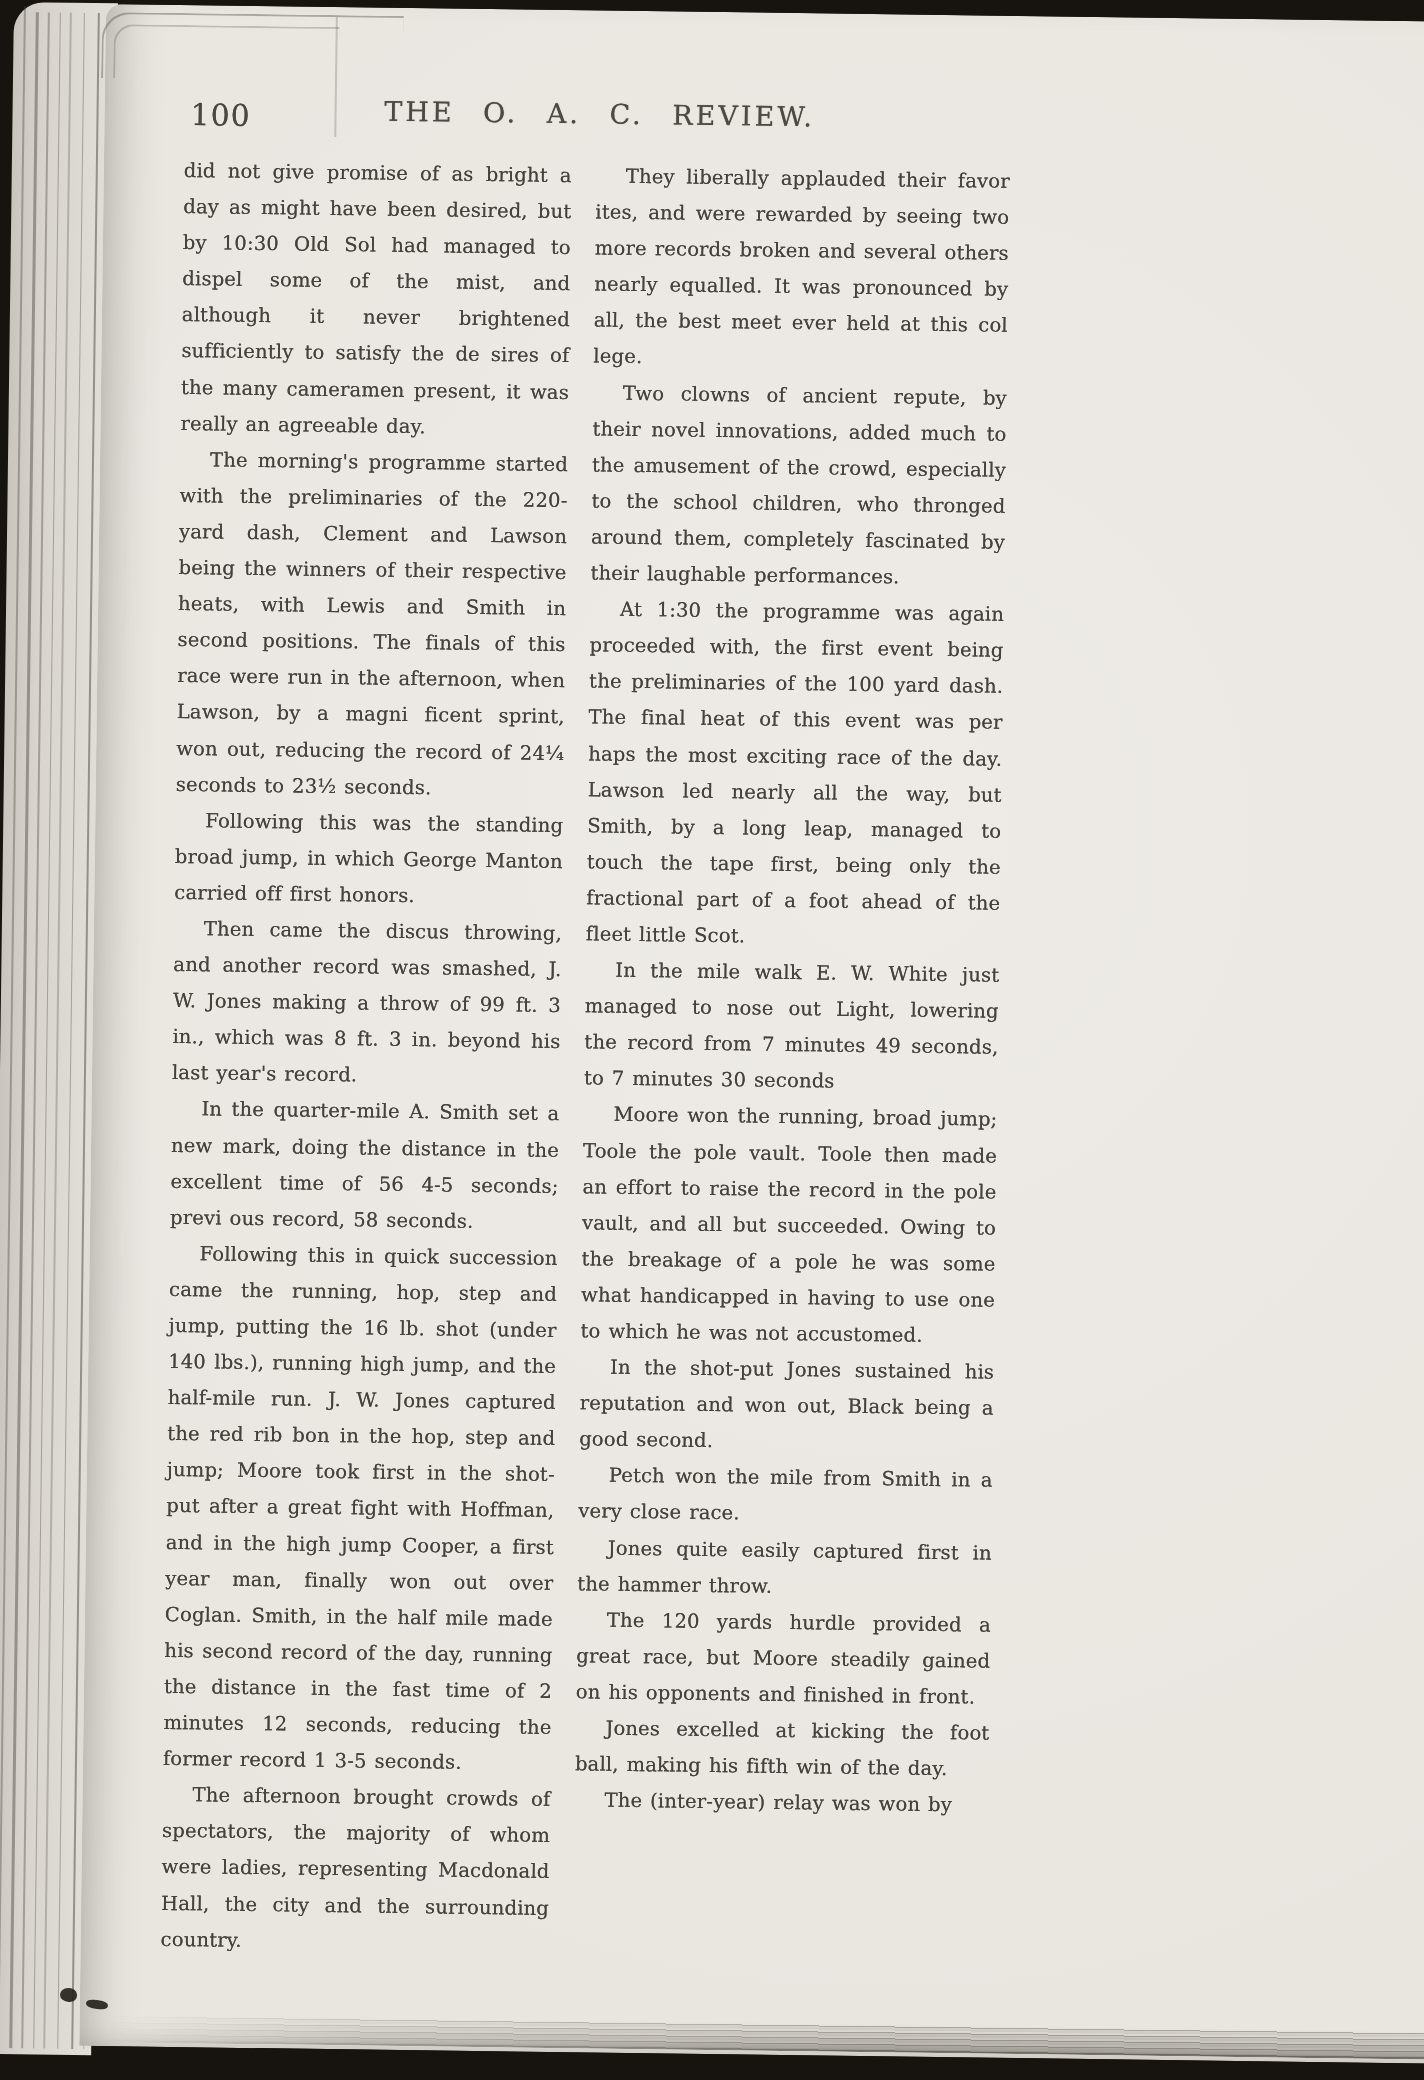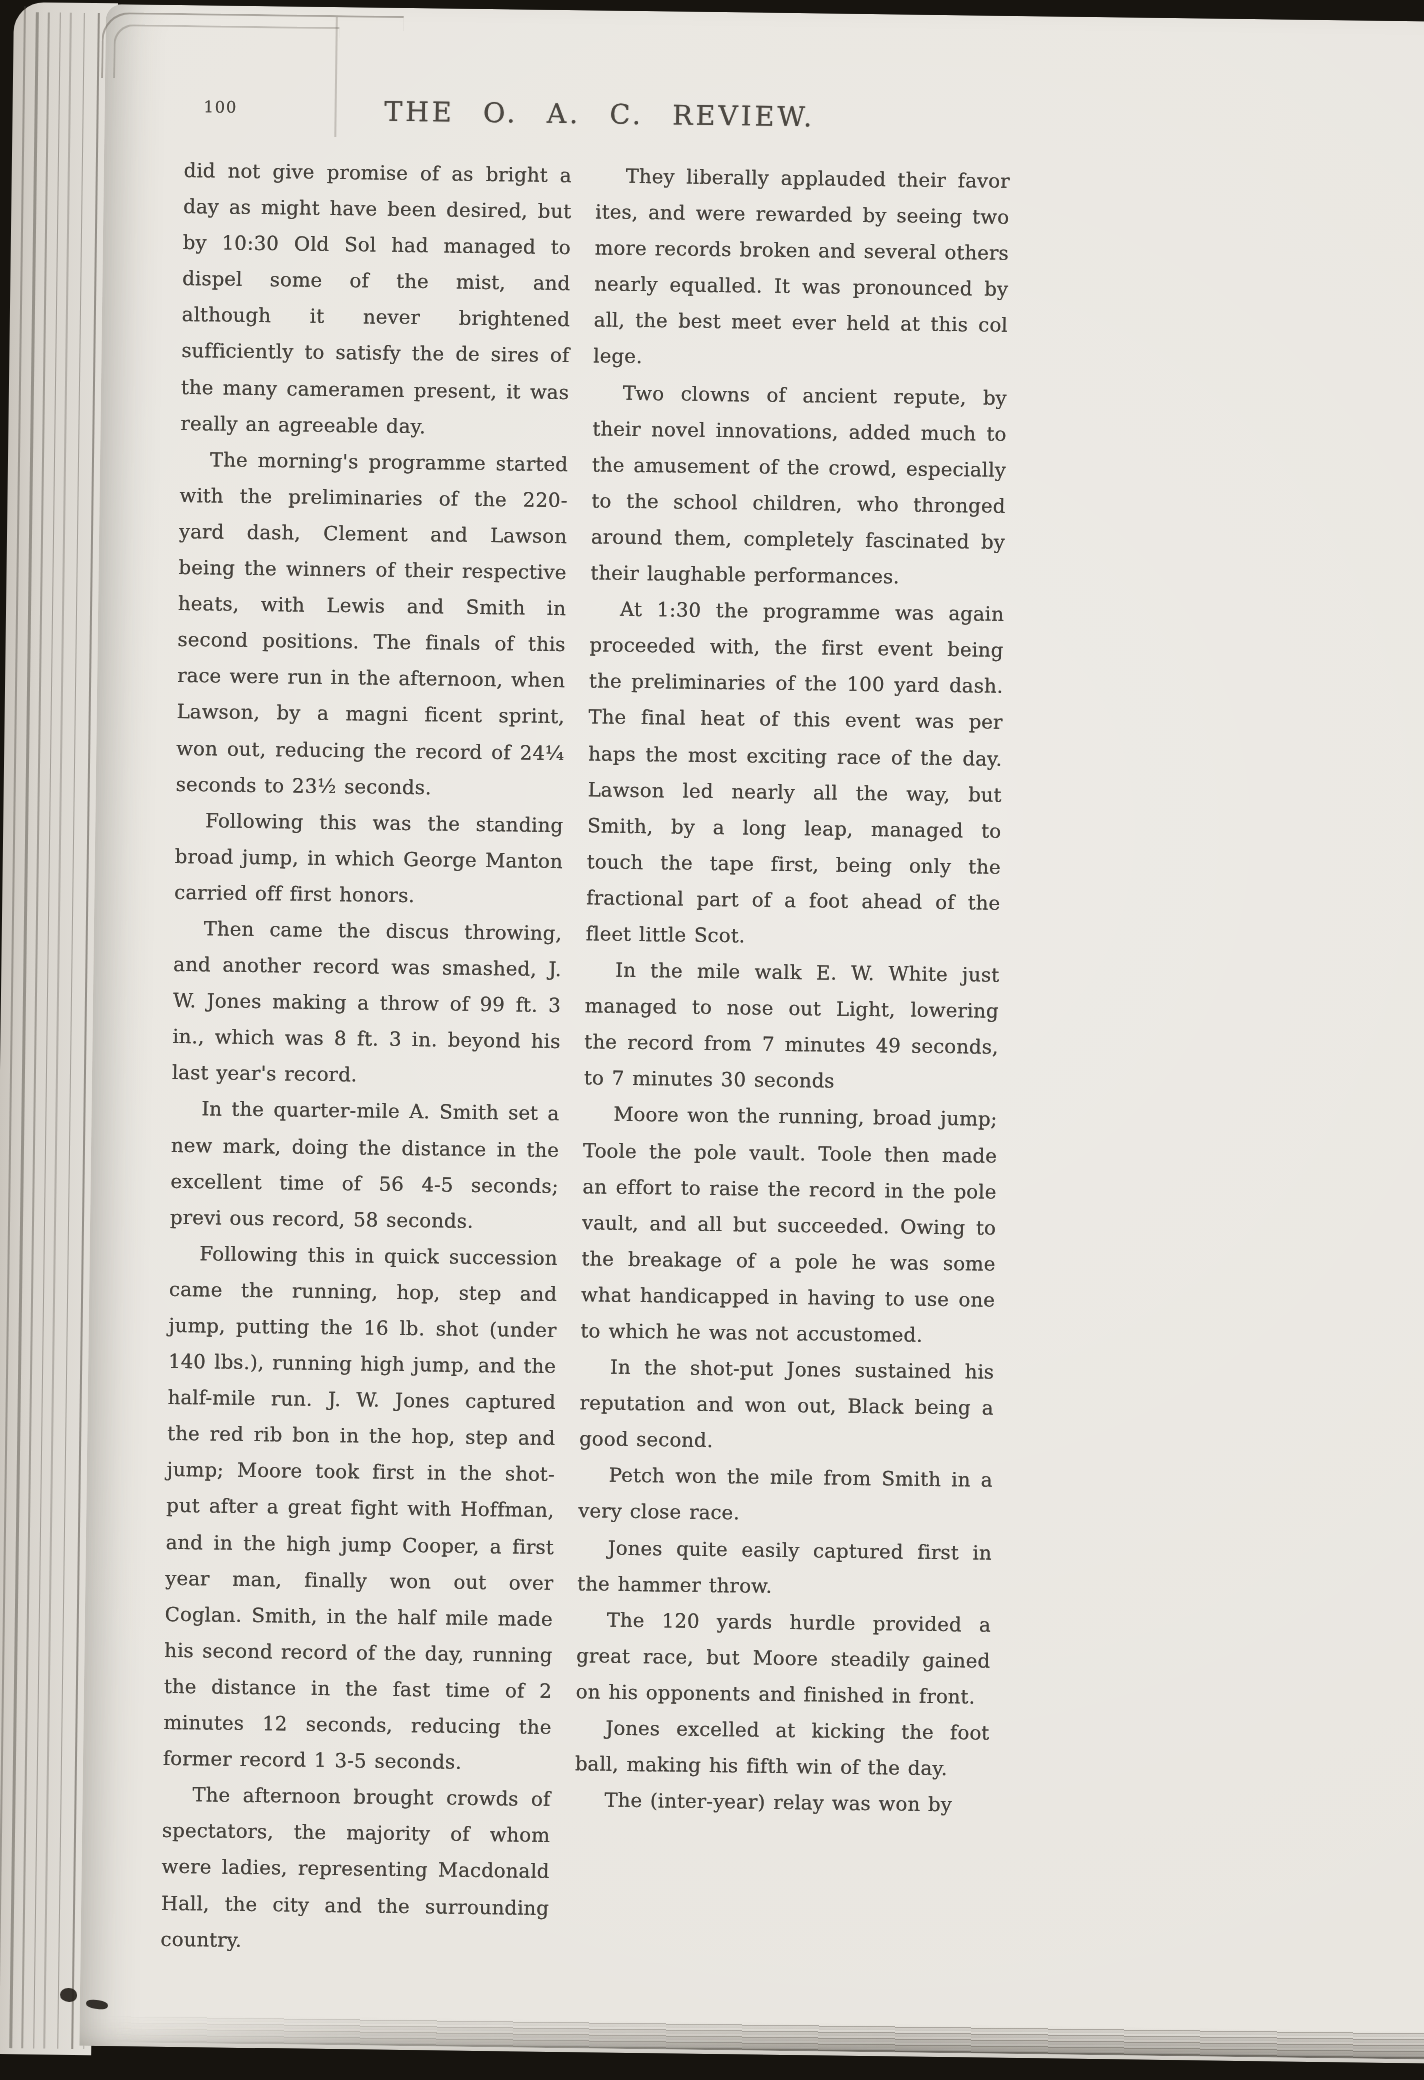--- a/index.html
+++ b/index.html
@@ -36,21 +36,21 @@
   
   .sheet-curve{position:absolute;border-style:solid;border-color:rgba(96,90,80,.45);border-width:2px 0 0 2px;background:transparent;}
   .sheet-curve.c1{left:-4px;top:8px;width:300px;height:64px;border-top-left-radius:28px;}
   .sheet-curve.c2{left:8px;top:20px;width:224px;height:52px;border-top-left-radius:20px;border-color:rgba(96,90,80,.30);}
   .sheet-curve.c3{left:230px;top:10px;width:2px;height:120px;border:none;background:rgba(96,90,80,.28);}
 
   .page-inner{position:relative;padding:88px 0 0 80px;width:830px;color:#45423d;}
 
   .header-row{position:relative;height:34px;width:830px;}
   .page-num{
-    position:absolute;left:19px;top:4px;font-size:16px;letter-spacing:1px;color:#4a4741;
+    position:absolute;left:6px;top:4px;font-size:30px;letter-spacing:1px;color:#4a4741;
     text-shadow:0 0 .6px rgba(70,64,56,.8);
   }
   .journal-title{
     position:absolute;left:0;right:0;top:0;text-align:center;
     font-size:27px;letter-spacing:3px;word-spacing:17px;color:#4d4943;
     text-shadow:0 0 .7px rgba(70,64,56,.75);
   }
 
   .columns{display:flex;gap:24px;margin-top:26px;}
   .col{text-align:justify;font-size:19.5px;line-height:36.1px;letter-spacing:.2px;word-spacing:1.5px;

